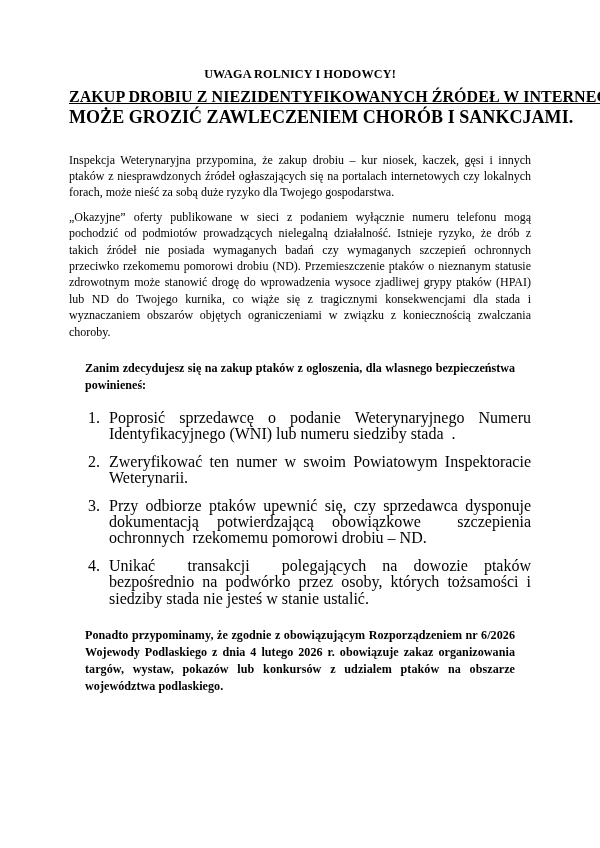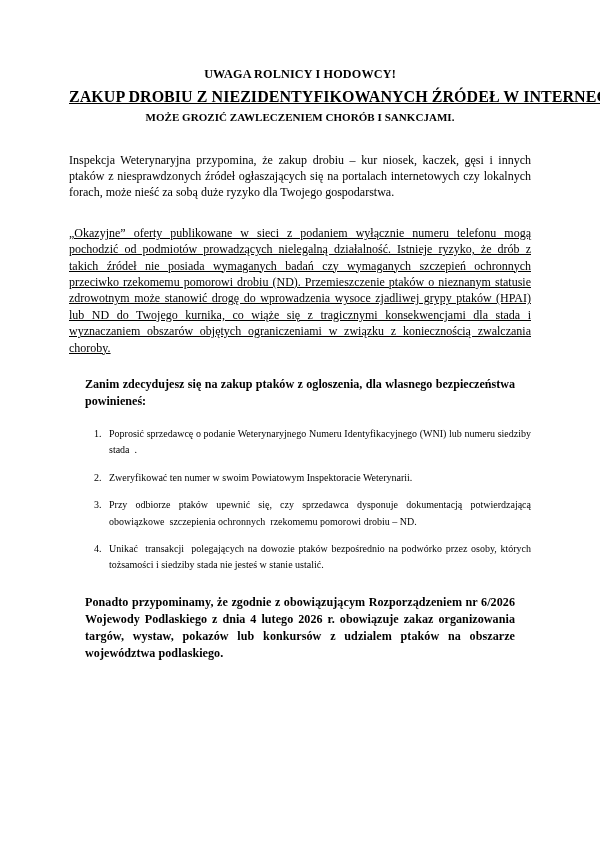--- a/index.html
+++ b/index.html
@@ -35,49 +35,49 @@
   }
   .title-line {
     font-weight: bold;
     font-size: 12.2px;
     line-height: 21.5px;
     letter-spacing: 0.15px;
     white-space: nowrap;
   }
   .title-line.l1 { font-size: 12.2px; }
   .title-line.l2 { font-size: 16px; letter-spacing: 0.05px; text-decoration: underline; }
-  .title-line.l3 { font-size: 11px; letter-spacing: 0.05px; }
+  .title-line.l3 { font-size: 18px; letter-spacing: 0.05px; }
 
   p.body-par {
     margin: 0;
     font-size: 12px;
     line-height: 16.4px;
     text-align: justify;
     text-justify: inter-word;
     hyphens: none;
   }
   p.body-par.first { margin-top: 23px; }
-  p.body-par.spaced { margin-top: 24px; text-decoration: underline; }
+  p.body-par.spaced { margin-top: 8px; }
 
   p.bold-par {
     margin: 16px;
     font-size: 12.1px;
     line-height: 17px;
     font-weight: bold;
     text-align: justify;
     text-justify: inter-word;
   }
   p.bold-par.lead { margin-top: 20px; }
   p.bold-par.final { margin-top: 20px; letter-spacing: 0.05px; }
 
   ol.checklist {
     margin: 9px 0 0 0;
     padding: 0 0 0 35px;
     list-style: decimal;
-    font-size: 10px;
+    font-size: 16px;
     line-height: 16.4px;
   }
   ol.checklist li {
     margin: 0;
     padding-left: 5px;
     text-align: justify;
     text-justify: inter-word;
   }
   ol.checklist li + li { margin-top: 11px; }
   .nowrap-keep { white-space: pre-wrap; }

